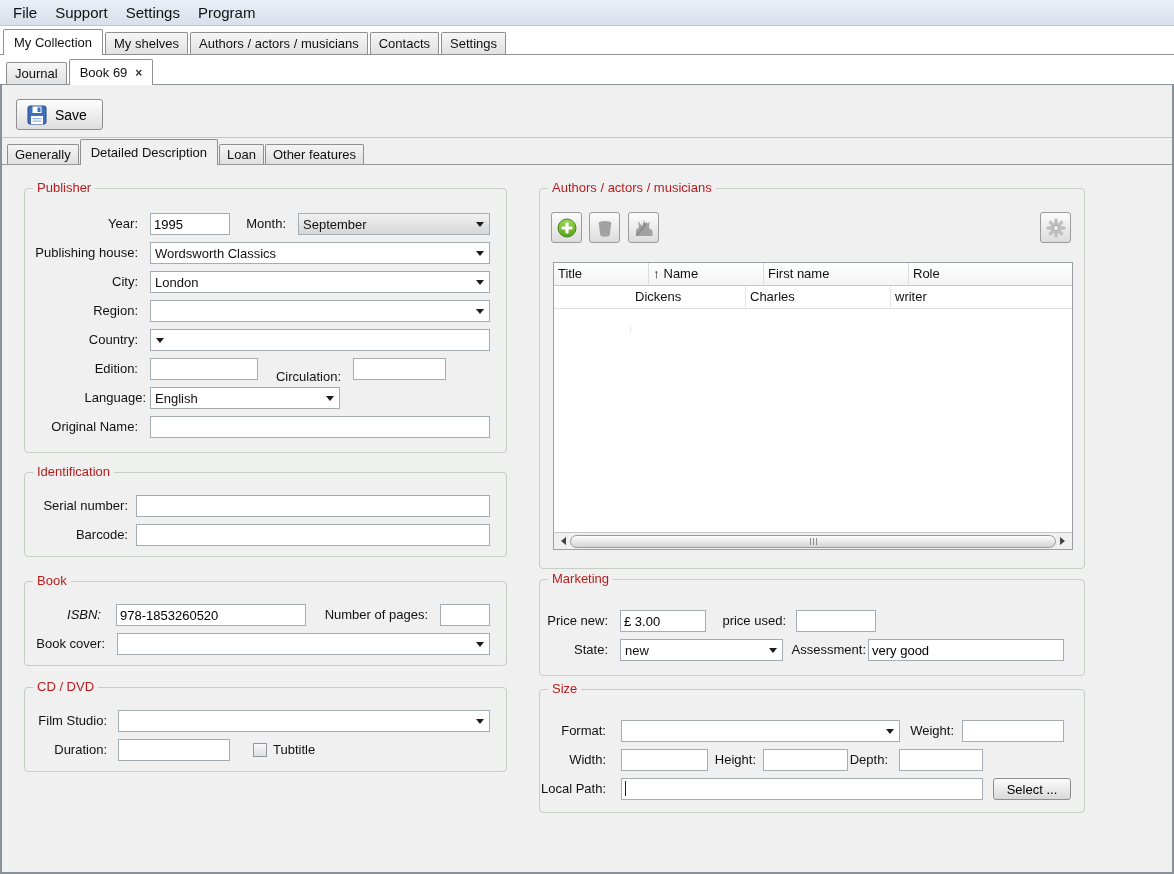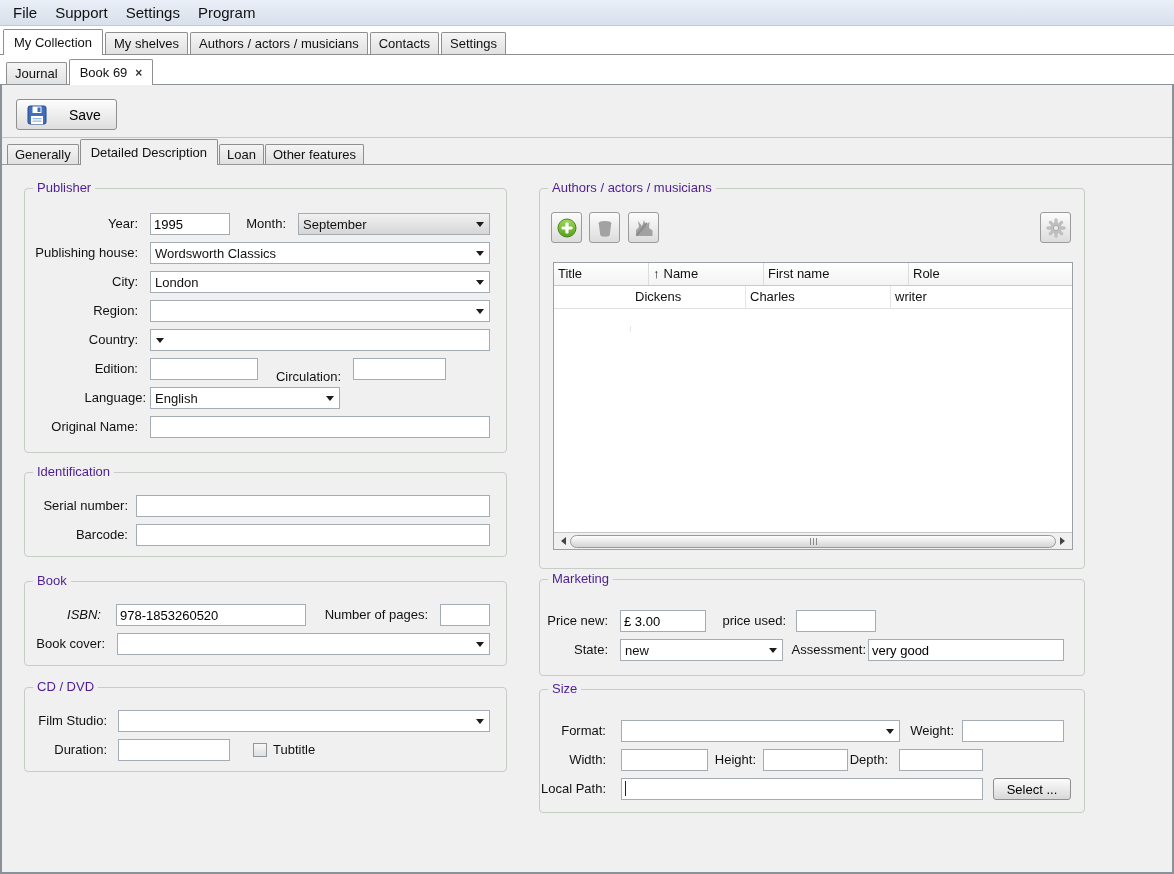--- a/index.html
+++ b/index.html
@@ -29,38 +29,38 @@
   .tab.active { background:#fff; padding:5px 10px; margin-bottom:-1px; z-index:2; }
   .strip-doc { height:29px; display:flex; align-items:flex-end; padding-left:6px; background:#fff; position:relative; z-index:3; }
   .doc-close { margin-left:8px; font-weight:bold; font-size:12px; color:#333; }
   
   .panel {
     position:absolute; top:84px; left:0; width:1174px; height:790px;
     background:#f0f0f0; border:2px solid #8a9199; border-top:1px solid #8a9199;
   }
   .save-btn {
     position:absolute; left:14px; top:14px; height:31px;
-    display:inline-flex; align-items:center; gap:21px; padding:0 15px 0 9px;
+    display:inline-flex; align-items:center; gap:7px; padding:0 15px 0 9px;
     border:1px solid #8f8f8f; border-radius:3px;
     background:linear-gradient(#fdfdfd,#dedede); font-size:14px; cursor:default;
   }
   .detail-strip {
     position:absolute; top:52px; left:0; width:100%; height:28px;
     border-top:1px solid #c6c6c6; border-bottom:1px solid #979797;
     display:flex; align-items:flex-end; padding-left:5px;
   }
   .dtab {
     font-size:13px; padding:2px 7px; margin-right:1px; white-space:nowrap;
     background:linear-gradient(#f4f4f4,#e0e0e0);
     border:1px solid #8f8f8f; border-bottom:none; border-radius:2px 2px 0 0;
   }
   .dtab.active { background:#f0f0f0; padding:5px 10px; margin-bottom:-1px; z-index:2; position:relative; }
   
   .grp { position:absolute; border:1px solid #c5cdc5; border-radius:4px; background:#f0f0f0; }
-  .grp-title { position:absolute; top:-9px; left:8px; background:#f0f0f0; padding:0 4px; font-size:13px; color:#4c1d95; white-space:nowrap; }
+  .grp-title { position:absolute; top:-9px; left:8px; background:#f0f0f0; padding:0 4px; font-size:13px; color:#b91c1c; white-space:nowrap; }
   .lbl { position:absolute; text-align:right; height:22px; line-height:22px; font-size:13px; white-space:nowrap; }
   .txt {
     position:absolute; height:22px; border:1px solid #a6acb4; background:#fff;
     font-family:"Liberation Sans",sans-serif; font-size:13px; padding:0 3px; outline:none;
   }
   .combo {
     position:absolute; height:22px; border:1px solid #a6acb4; background:#fff;
     display:flex; align-items:center; cursor:default;
   }
   .combo.gray { background:linear-gradient(#f1f1f1,#d6d6d6); }

